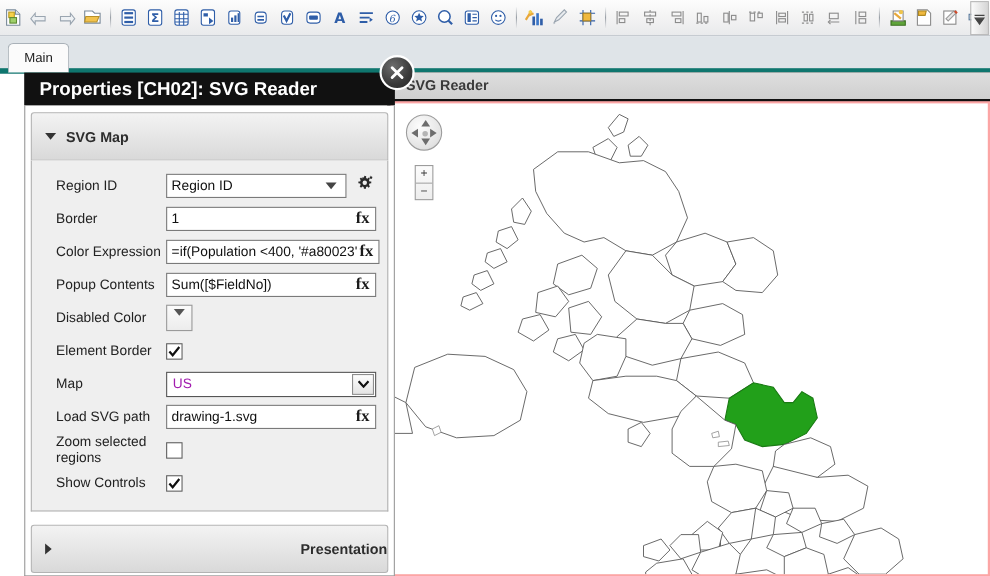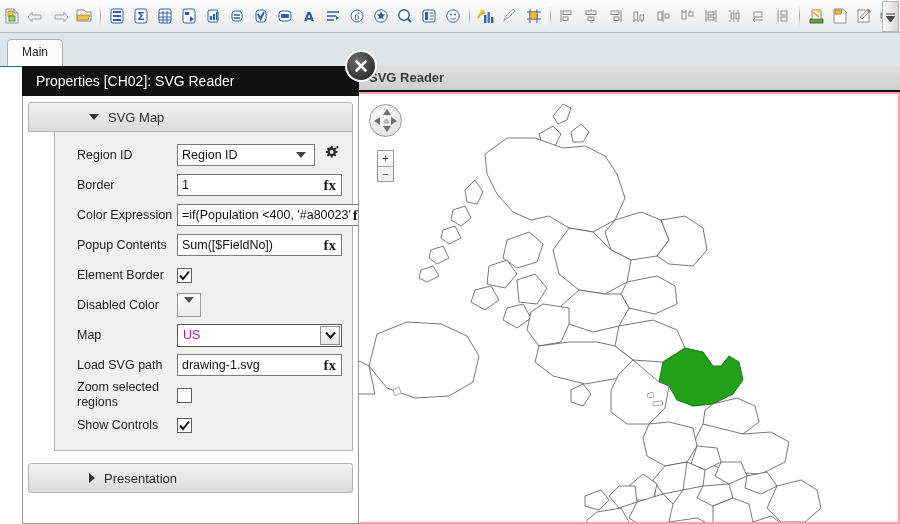--- a/index.html
+++ b/index.html
@@ -29,21 +29,21 @@
   }
   #tb-overflow{
     position:absolute;right:1px;top:1px;width:17px;height:31px;
     background:linear-gradient(to right,#fbfbfb,#d6d6d6);
     border:1px solid #b6b6b6;box-sizing:border-box;
     display:flex;align-items:center;justify-content:center;
   }
   
   #tabstrip{
     position:absolute;left:0;top:33px;width:900px;height:34px;
-    background:#dfe4e8;border-bottom:1px solid #0f766e;box-sizing:border-box;
+    background:#dfe4e8;border-bottom:5px solid #0f766e;box-sizing:border-box;
   }
   #tab-main{
     position:absolute;left:7px;top:6px;
     padding:5px 14px 7px 14px;
     background:#fbfbfb;
     border:1px solid #a9b1b8;border-bottom:none;
     border-radius:5px 5px 0 0;
     font-size:12px;color:#222;
   }
   
@@ -100,43 +100,42 @@
   }
   
   #props-dialog{
     position:absolute;left:22px;top:66px;width:337px;height:458px;
     z-index:30;
   }
   #props-title{
     height:30px;background:#111111;
     display:flex;align-items:center;
     padding-left:14px;box-sizing:border-box;
-    color:#ffffff;font-size:14px;font-weight:normal;
+    color:#ffffff;font-size:17px;font-weight:bold;
   }
   #props-body{
     position:absolute;left:0;top:30px;right:0;bottom:0;
     background:#ffffff;
     border-left:1px solid #9a9a9a;border-right:1px solid #9a9a9a;border-bottom:1px solid #9a9a9a;
     box-sizing:border-box;padding:6px 5px 0 5px;overflow:hidden;
   }
   .section-head{
-    height:30px;
+    height:44px;
     background:linear-gradient(to bottom,#f3f3f3,#d9d9d9);
     border:1px solid #b3b3b3;border-radius:3px 3px 0 0;
     display:flex;align-items:center;box-sizing:border-box;
-    font-size:13px;font-weight:normal;color:#2d2d2d;padding-left:48px;
+    font-size:13px;font-weight:bold;color:#2d2d2d;
   }
   .sec-tri{margin:0 9px 0 12px;width:0;height:0;}
   .tri-down{border-left:5px solid transparent;border-right:5px solid transparent;border-top:6px solid #333;}
   .tri-right{border-top:5px solid transparent;border-bottom:5px solid transparent;border-left:6px solid #333;}
   #section-svgmap-body{
     background:#efefef;
     border-left:1px solid #b3b3b3;border-right:1px solid #b3b3b3;border-bottom:1px solid #b3b3b3;
     padding:8px 0 10px 0;
-    margin-left:26px;
   }
   .prop-row{
     display:flex;align-items:center;min-height:30px;padding:0 10px 0 22px;box-sizing:border-box;
   }
   .prop-label{
     width:100px;flex:0 0 100px;font-size:12.5px;color:#222;line-height:15px;
   }
   .prop-field{flex:1;display:flex;align-items:center;}
   .txtbox{
     flex:1;height:22px;background:#ffffff;
@@ -180,21 +179,21 @@
   .colorbtn{
     width:24px;height:24px;background:linear-gradient(to bottom,#fbfbfb,#ececec);
     border:1px solid #9a9a9a;box-sizing:border-box;
     display:flex;align-items:flex-start;justify-content:center;padding-top:3px;
     flex:0 0 auto;
   }
   .colorbtn .carrow{
     width:0;height:0;border-left:5px solid transparent;border-right:5px solid transparent;border-top:6px solid #555;
   }
   #gear-icon{margin-left:7px;flex:0 0 auto;}
-  #section-presentation{margin-top:12px;border-radius:3px;}
+  #section-presentation{margin-top:12px;border-radius:3px;justify-content:space-between;}
 </style>
 </head>
 <body>
 
 <div id="toolbar">
 
   <div class="tb-icon">
     <svg width="18" height="18" viewBox="0 0 18 18">
         <path d="M3 2h8l4 4v10H3z" fill="#fff" stroke="#7a8a9a"></path>
         <path d="M11 2v4h4" fill="#dce6f0" stroke="#7a8a9a"></path>
@@ -654,35 +653,35 @@
         <div class="prop-label">Popup Contents</div>
         <div class="prop-field">
           <div class="txtbox">
             <span class="val">Sum([$FieldNo])</span>
             <span class="fx">fx</span>
           </div>
         </div>
       </div>
 
       <div class="prop-row">
+        <div class="prop-label">Disabled Color</div>
+        <div class="prop-field">
+          <div class="colorbtn">
+            <span class="carrow"></span>
+          </div>
+        </div>
+      </div>
+
+      <div class="prop-row">
         <div class="prop-label">Element Border</div>
         <div class="prop-field">
           <div class="chk">
             <svg width="13" height="13" viewBox="0 0 13 13">
                 <path d="M2 6.5 L5 10 L11 2.5" stroke="#111" stroke-width="2" fill="none"></path>
               </svg>
-          </div>
-        </div>
-      </div>
-
-      <div class="prop-row">
-        <div class="prop-label">Disabled Color</div>
-        <div class="prop-field">
-          <div class="colorbtn">
-            <span class="carrow"></span>
           </div>
         </div>
       </div>
 
       <div class="prop-row">
         <div class="prop-label">Map</div>
         <div class="prop-field">
           <div class="select-native">
             <span>US</span>
             <span class="sbtn">

